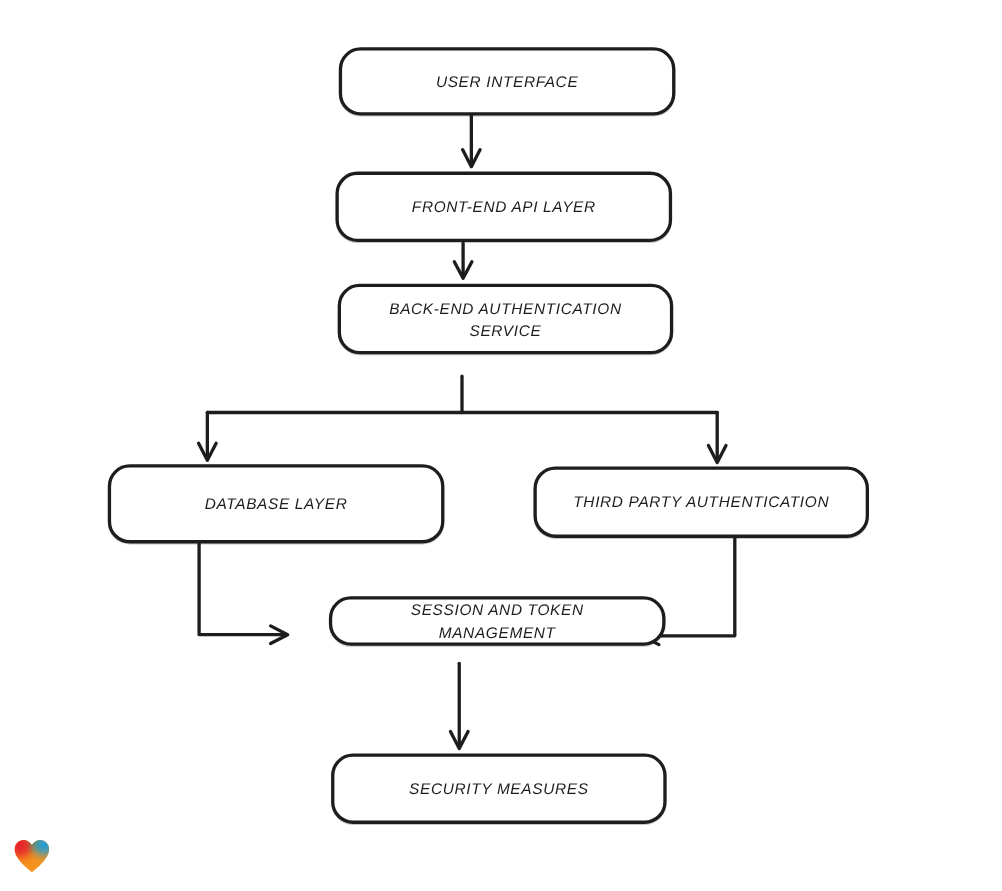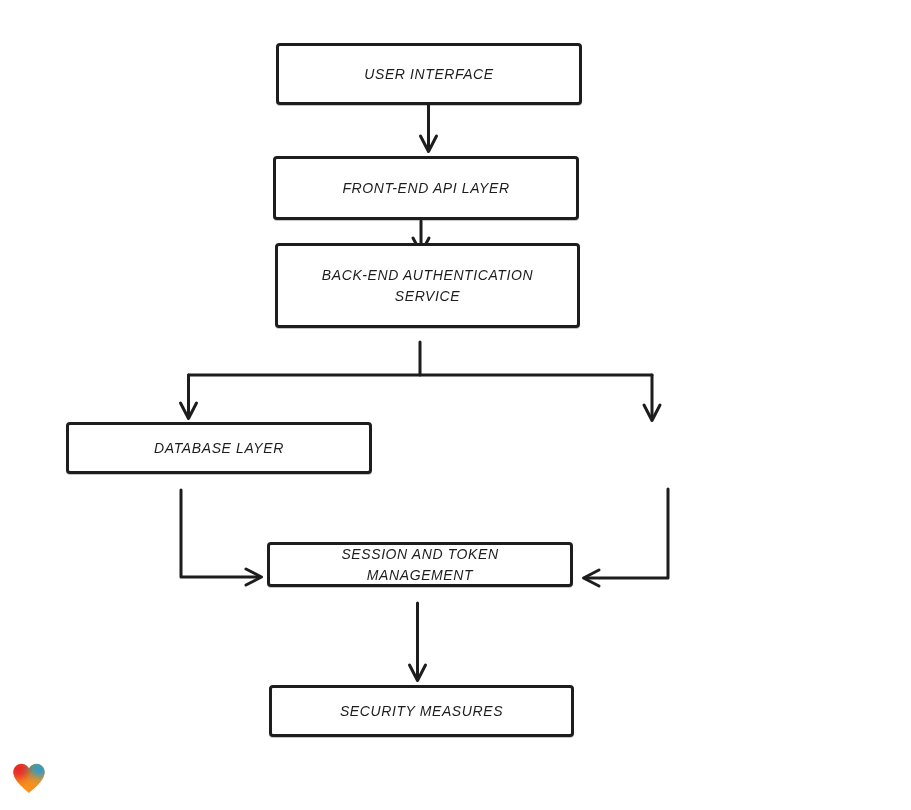--- a/index.html
+++ b/index.html
@@ -25,42 +25,43 @@
     stroke-linecap: round;
     stroke-linejoin: round;
   }
   .node {
     position: absolute;
     display: flex;
     align-items: center;
     justify-content: center;
     background: #ffffff;
     border: 3px solid var(--stroke);
-    border-radius: 4px;
+    border-radius: 20px;
     box-sizing: border-box;
     box-shadow: 0 1px 0 rgba(29,29,29,0.25);
+    margin-left: 32px;
   }
   .node-label {
     font-style: italic;
     font-size: 14px;
     letter-spacing: 0.6px;
     color: var(--stroke);
     text-align: center;
     white-space: pre-line;
     line-height: 1.45;
     padding: 0 10px;
   }
   
   #node-user-interface        { left: 276px; top:  43px; width: 306px; height: 62px; }
   #node-front-end-api-calls   { left: 273px; top: 156px; width: 306px; height: 64px; }
-  #node-back-end-auth         { left: 275px; top: 243px; width: 305px; height: 85px; }
-  #node-database-layer        { left:  66px; top: 422px; width: 306px; height: 52px; }
+  #node-back-end-auth         { left: 275px; top: 258px; width: 305px; height: 64px; }
+  #node-database-layer        { left:  66px; top: 422px; width: 306px; height: 72px; }
   #node-third-party-auth      { left: 453px; top: 424px; width: 305px; height: 65px; }
   #node-session-token         { left: 267px; top: 542px; width: 306px; height: 45px; }
-  #node-security-measures     { left: 269px; top: 685px; width: 305px; height: 52px; }
+  #node-security-measures     { left: 269px; top: 685px; width: 305px; height: 64px; }
 
   .watermark {
     position: absolute;
     left: 11px; top: 761px;
     width: 36px; height: 35px;
   }
 </style>
 </head>
 <body>
 
@@ -113,20 +114,23 @@
 
   <div class="node" id="node-back-end-auth">
     <span class="node-label">BACK-END AUTHENTICATION
 SERVICE</span>
   </div>
 
   <div class="node" id="node-database-layer">
     <span class="node-label">DATABASE LAYER</span>
   </div>
 
+  <div class="node" id="node-third-party-auth">
+    <span class="node-label">THIRD PARTY AUTHENTICATION</span>
+  </div>
 
   <div class="node" id="node-session-token">
     <span class="node-label">SESSION AND TOKEN
 MANAGEMENT</span>
   </div>
 
   <div class="node" id="node-security-measures">
     <span class="node-label">SECURITY MEASURES</span>
   </div>
 

